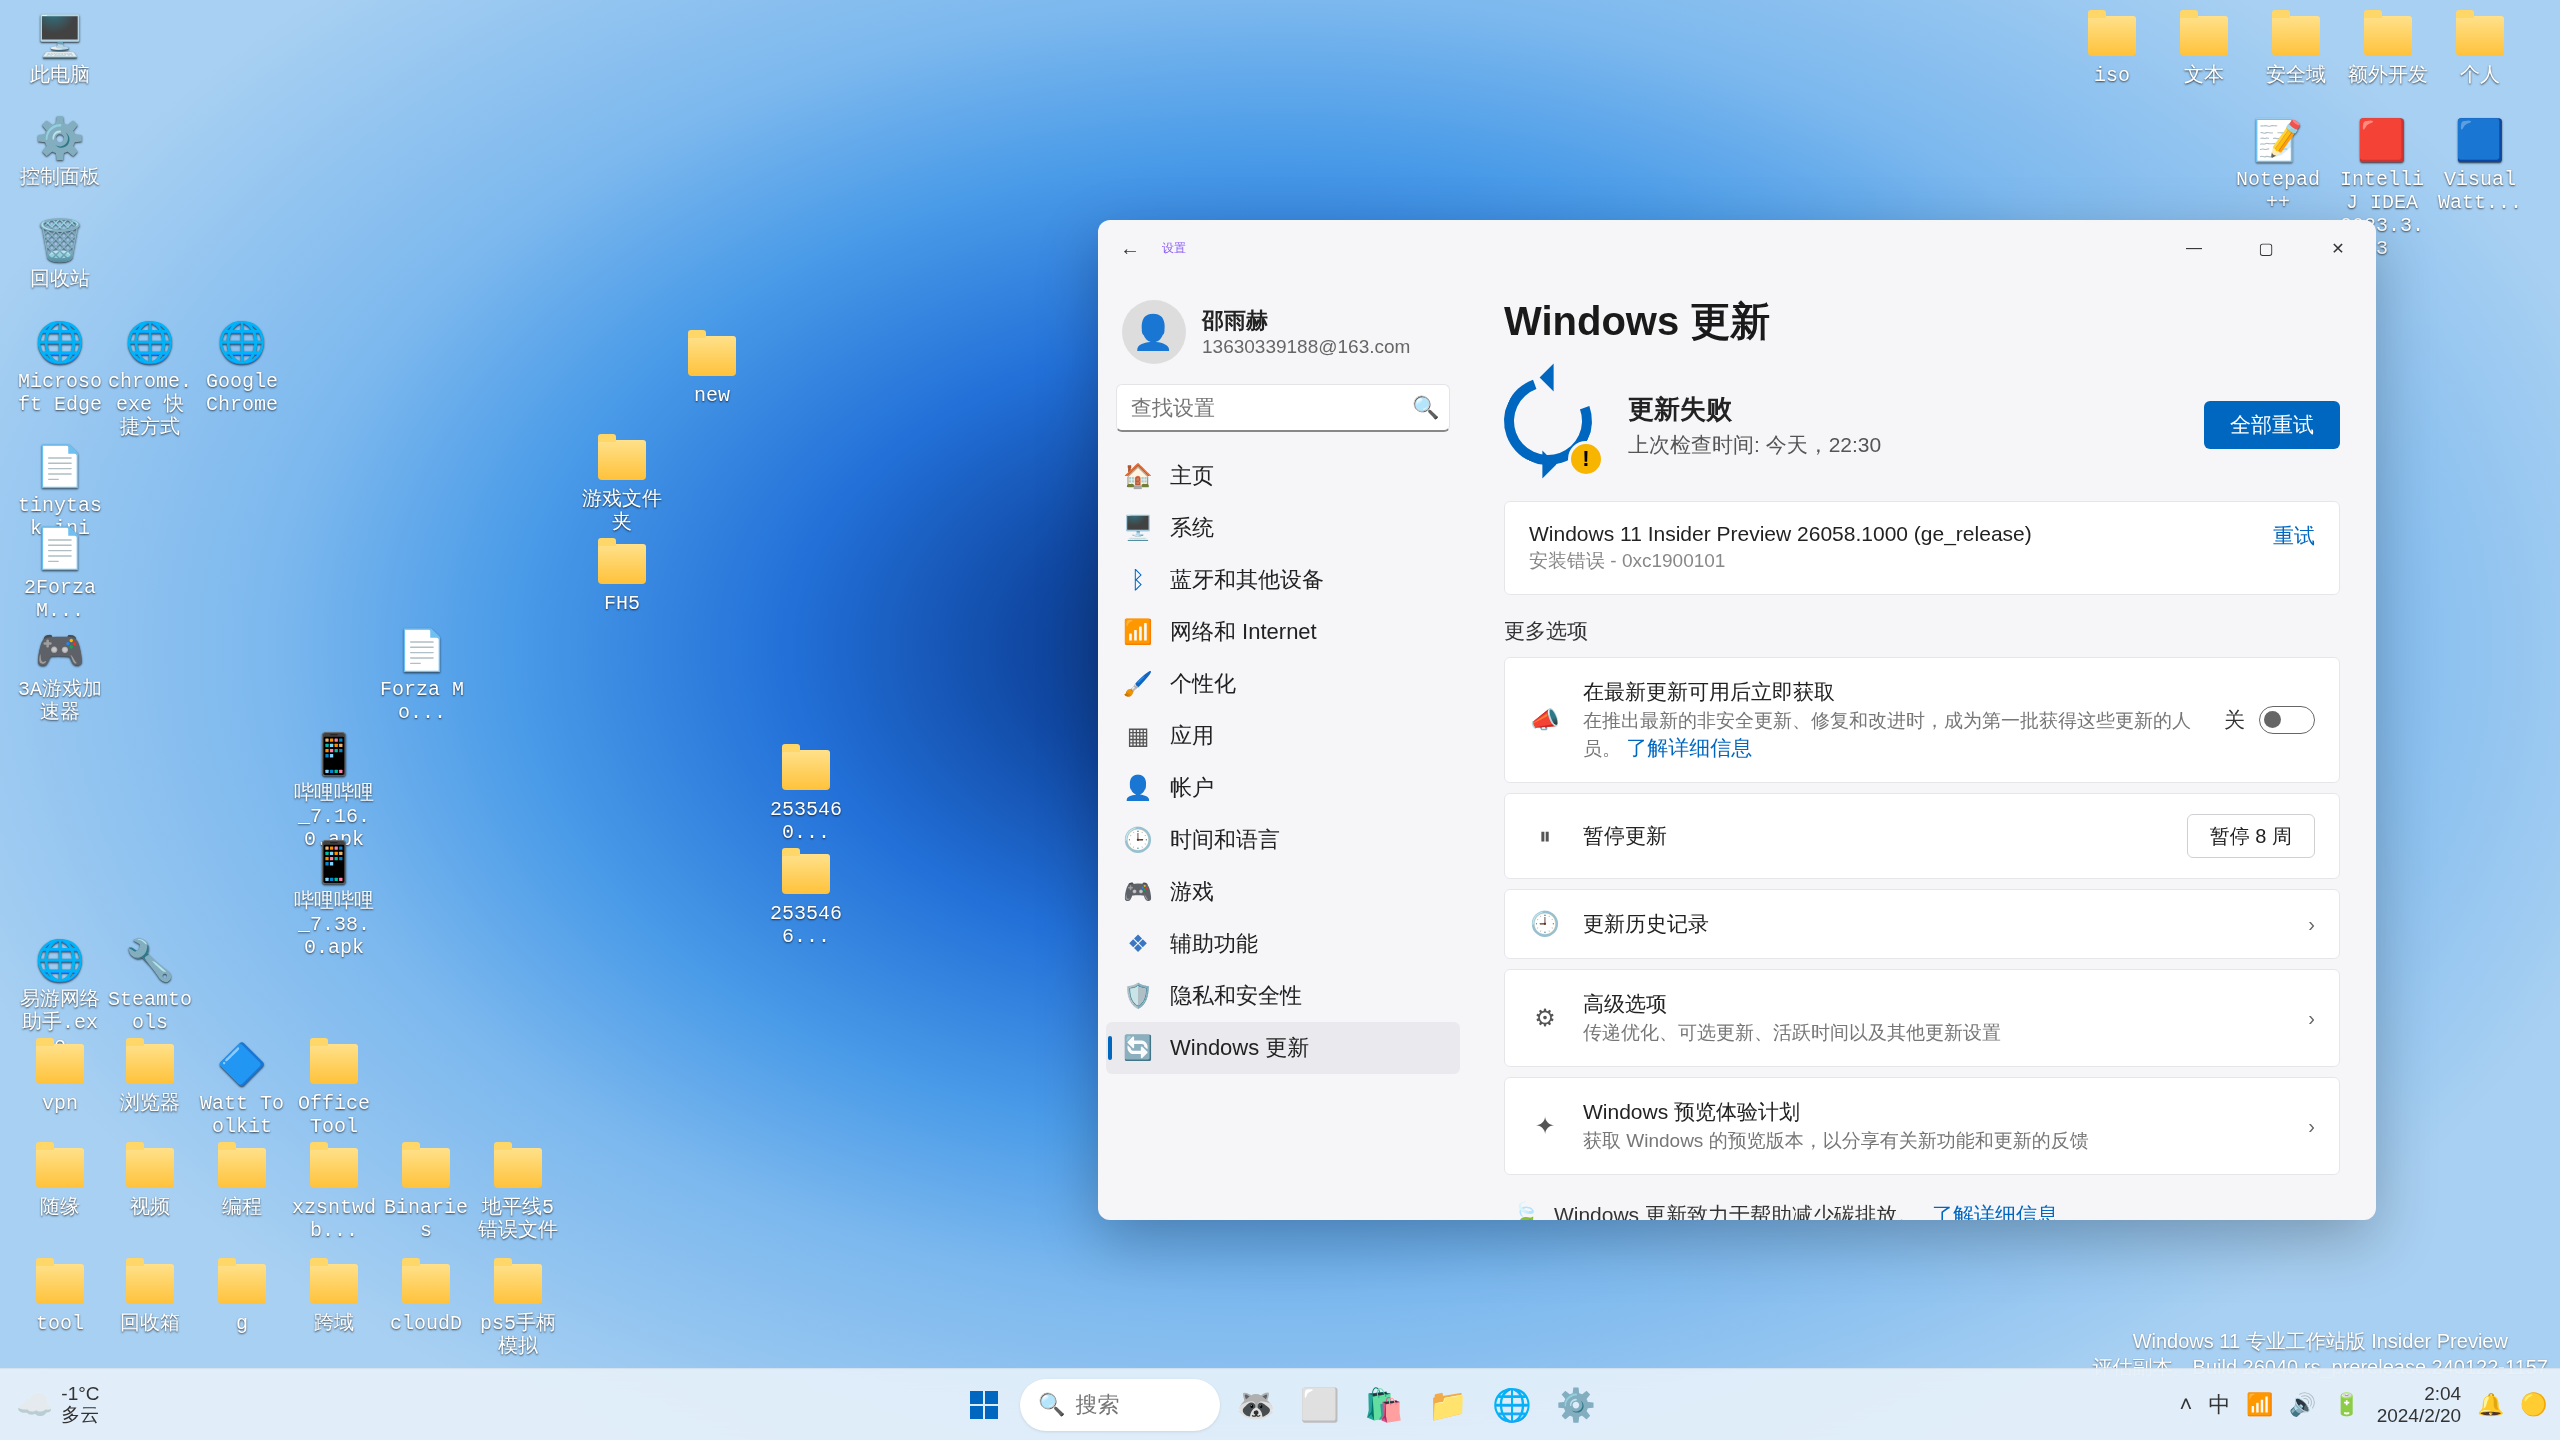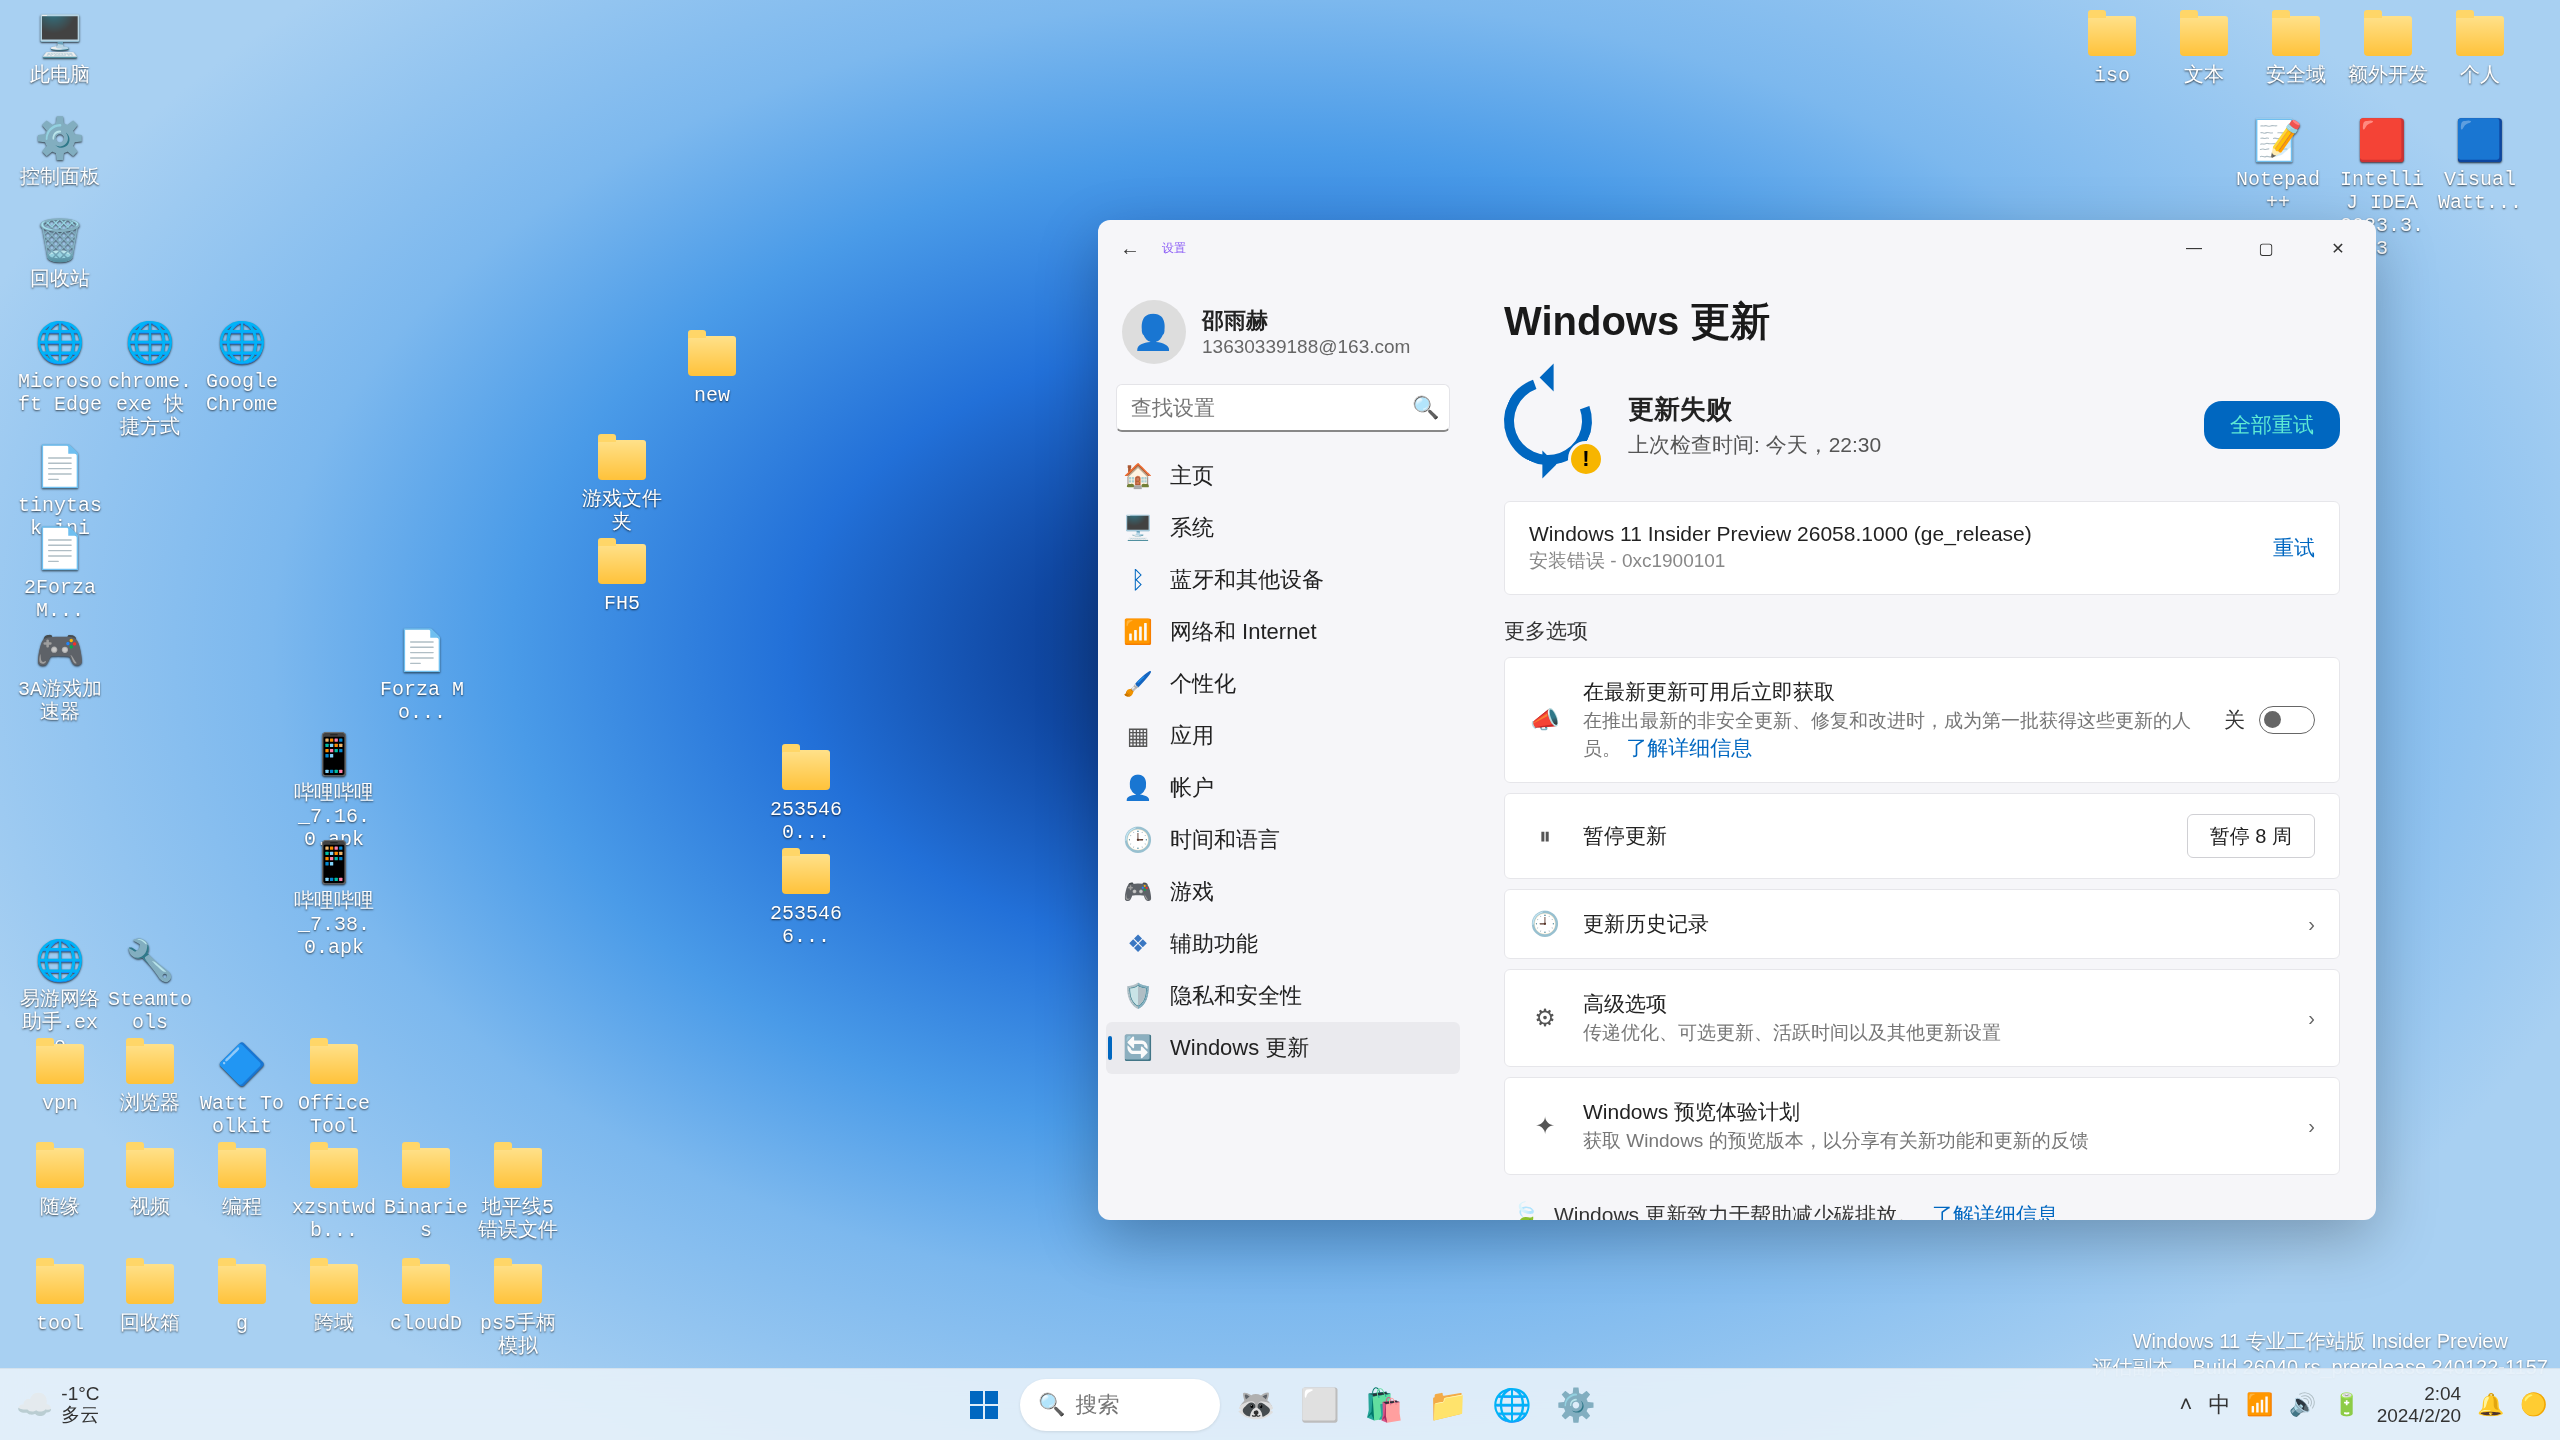--- a/index.html
+++ b/index.html
@@ -57,23 +57,23 @@
 .main h1 { font-size:40px; font-weight:600; color:#1a1a1a; margin:6px 0 28px; }
 .status-row { display:flex; align-items:center; gap:28px; margin-bottom:28px; }
 .status-ic { width:96px; height:96px; position:relative; }
 .sync-ring { width:88px; height:88px; border:10px solid #0067c0; border-top-color:transparent; border-radius:50%; transform:rotate(25deg); position:relative; }
 .sync-ring::before, .sync-ring::after { content:""; position:absolute; width:0; height:0; border:14px solid transparent; }
 .sync-ring::before { border-right-color:#0067c0; top:-16px; left:-6px; transform:rotate(-25deg); }
 .sync-ring::after { border-left-color:#0067c0; bottom:-16px; right:-6px; transform:rotate(-25deg); }
 .warn-badge { position:absolute; right:-4px; bottom:-4px; width:36px; height:36px; border-radius:50%; background:#f7b500; border:3px solid #f6f6f9; display:flex; align-items:center; justify-content:center; color:#000; font-weight:700; font-size:22px; }
 .status-txt .st { font-size:26px; font-weight:600; color:#222; }
 .status-txt .sb { font-size:21px; color:#555; margin-top:4px; }
-.btn-primary { margin-left:auto; background:#0067c0; color:#5eead4; border:none; border-radius:18px; height:48px; padding:0 26px; font-size:21px; cursor:pointer; }
+.btn-primary { margin-left:auto; background:#0067c0; color:#ffffff; border:none; border-radius:6px; height:48px; padding:0 26px; font-size:21px; cursor:pointer; }
 .card { background:#fff; border:1px solid #e6e6ea; border-radius:6px; margin-bottom:10px; }
-.update-item { display:flex; align-items:center; padding:20px 24px; gap:28px; }
+.update-item { display:flex; padding:20px 24px; gap:28px; }
 .update-item .txt { flex:1; }
 .update-item .ttl { font-size:21px; color:#222; }
 .update-item .sub { font-size:19px; color:#888; margin-top:2px; }
 .link { color:#0067c0; cursor:pointer; font-size:21px; }
 .section-label { font-size:21px; color:#333; margin:22px 0 12px; }
 .opt-row { display:flex; align-items:center; padding:20px 24px; gap:22px; }
 .opt-ic { width:32px; display:flex; justify-content:center; color:#555; font-size:24px; }
 .opt-txt { flex:1; }
 .opt-txt .ot { font-size:21px; color:#222; }
 .opt-txt .os { font-size:19px; color:#777; margin-top:2px; }

